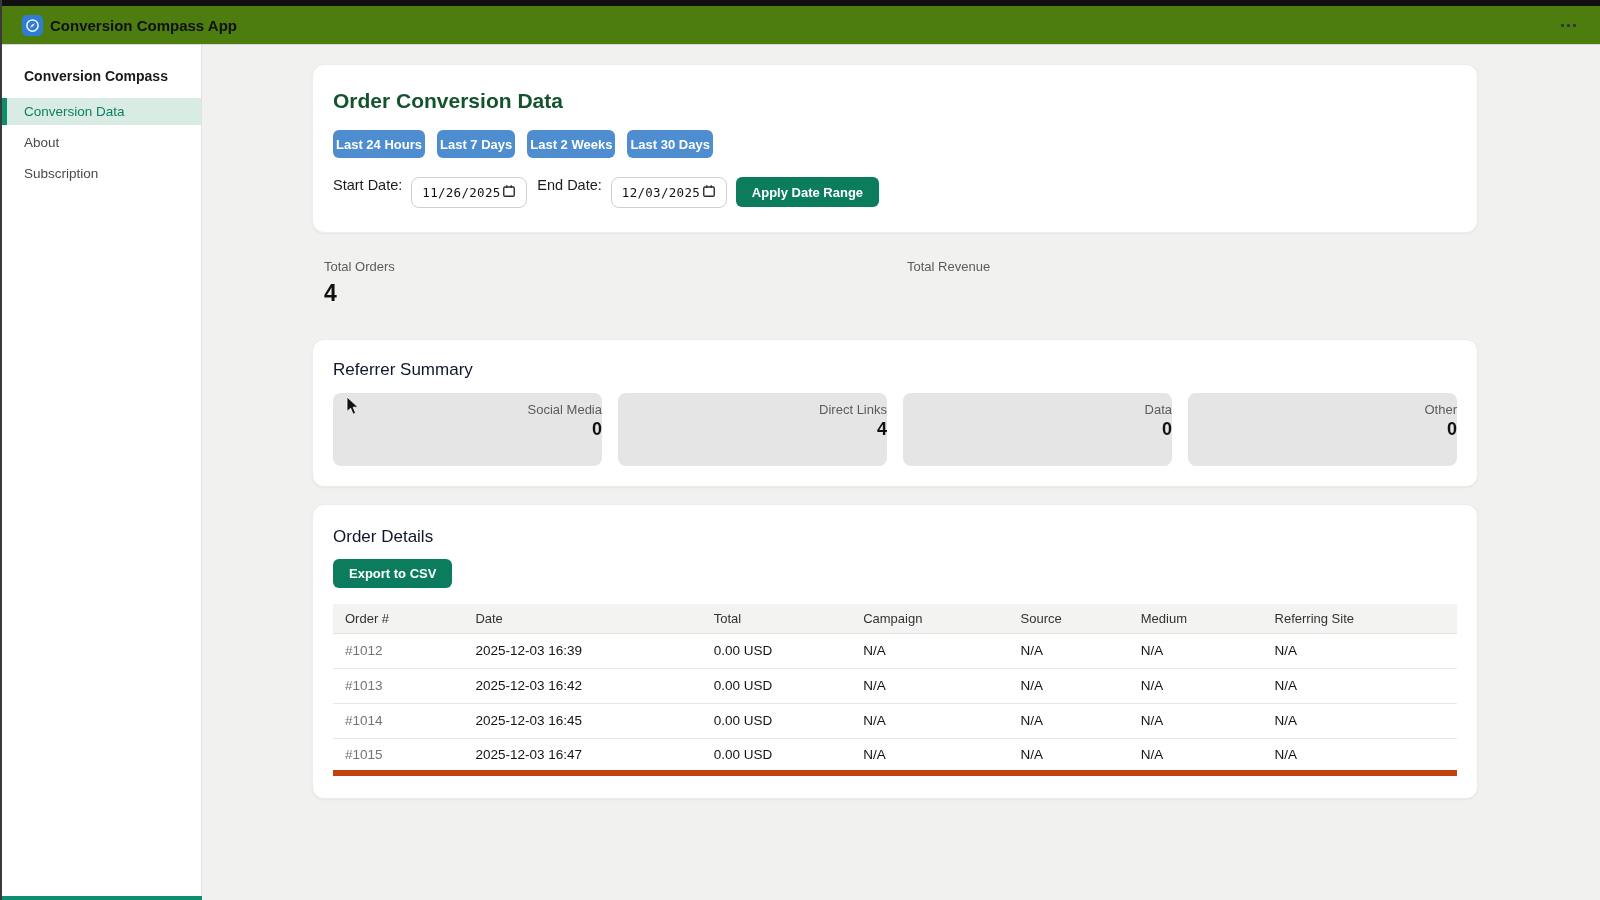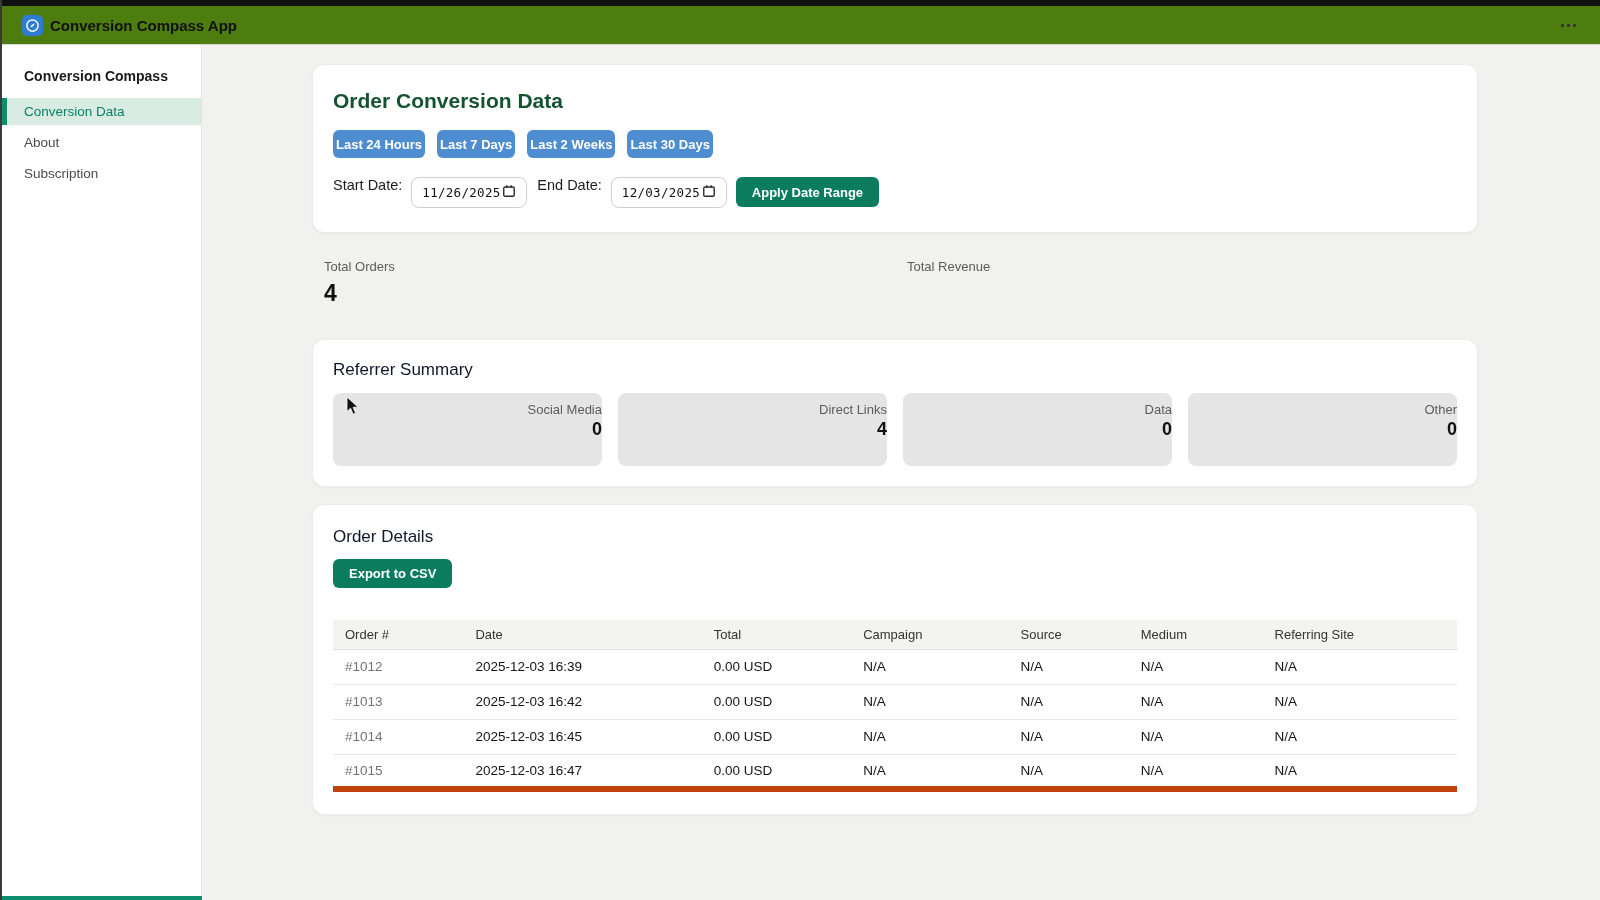--- a/index.html
+++ b/index.html
@@ -67,21 +67,21 @@
   .card-ref { margin-top:32px; padding:20px 20px 20px 20px; }
   .h2 { font-size:17px; font-weight:400; color:#0f172a; }
   .ref-boxes { display:grid; grid-template-columns:repeat(4,1fr); gap:16px; margin-top:13px; }
   .ref-box { background:#e5e5e5; border-radius:8px; height:73px; text-align:right; padding-top:9px; }
   .ref-label { font-size:13px; color:#5c5c5c; }
   .ref-value { font-size:18px; font-weight:700; color:#111; margin-top:2px; }
 
   
   .card-orders { margin-top:17px; padding:22px 20px 22px 20px; }
   .export-btn { margin-top:12px; height:29px; }
-  .orders-table { width:100%; border-collapse:collapse; table-layout:fixed; margin-top:32px; }
+  .orders-table { width:100%; border-collapse:collapse; table-layout:fixed; margin-top:16px; }
   .orders-table thead tr { background:#f3f3f2; height:29px; }
   .orders-table th { font-size:13px; font-weight:500; color:#333; text-align:left;
     padding-left:12px; }
   .orders-table td { font-size:13.5px; color:#141414; text-align:left; padding-left:12px;
     height:35px; border-top:1px solid #e7e7e7; }
   .orders-table tbody tr:last-child td { border-bottom:6px solid #c2410c; }
   .orders-table tbody tr:first-child td { border-top:1px solid #e2e2e2; }
   .order-link { color:#737373; font-weight:500; cursor:pointer; }
 
   

